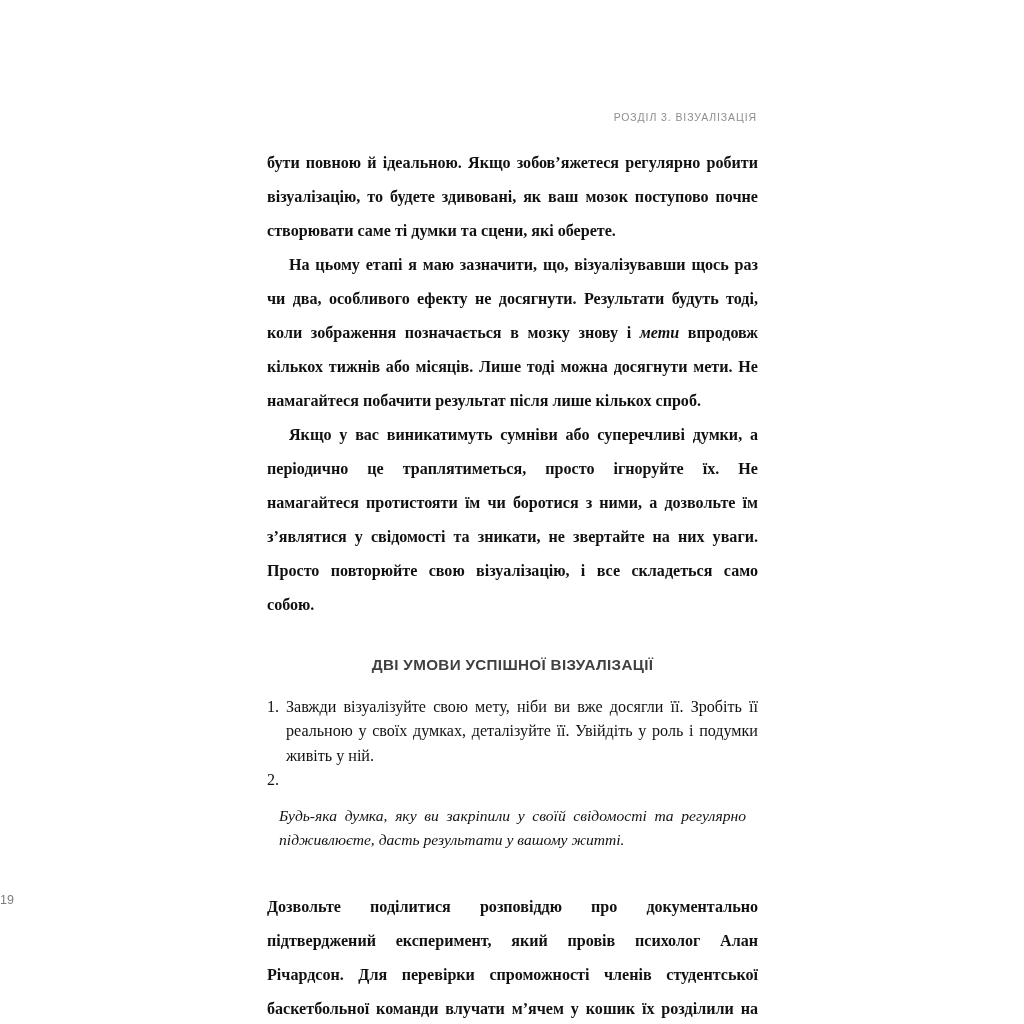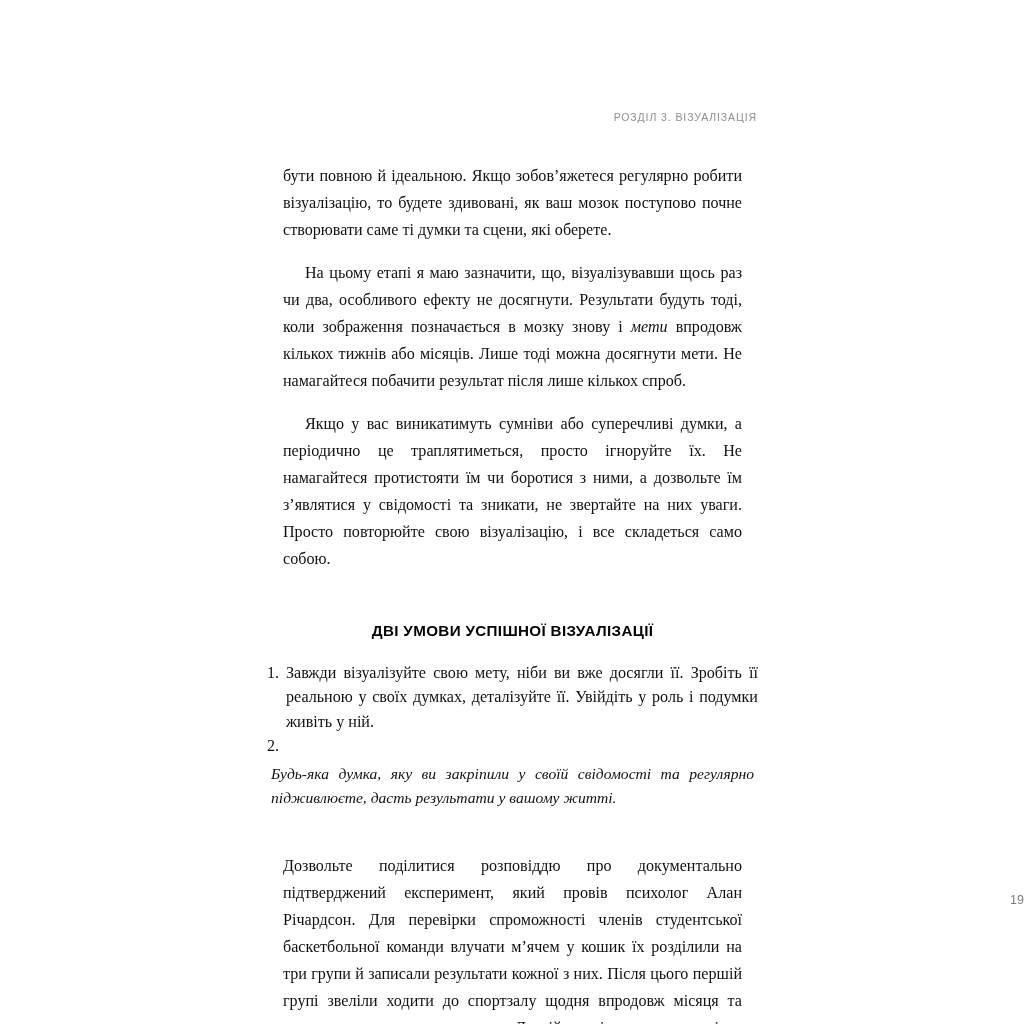--- a/index.html
+++ b/index.html
@@ -40,45 +40,46 @@
 
   
   .content {
     position: absolute;
     top: 146px;
     left: 267px;
     width: 491px;
   }
 
   p.body-par {
-    margin: 16px;
+    margin: 0;
     text-align: justify;
     text-justify: inter-word;
     font-size: 16.1px;
-    line-height: 27px;
+    line-height: 34px;
     hyphens: manual;
+    font-weight: bold;
     -webkit-hyphens: manual;
   }
   p.body-par.indent {
     text-indent: 22px;
   }
 
   em, .italic {
     font-style: italic;
   }
 
   
   .section-heading {
     margin: 0;
     text-align: center;
     font-family: "Liberation Sans", "DejaVu Sans", sans-serif;
     font-weight: bold;
     font-size: 15.2px;
     letter-spacing: 0.35px;
-    color: #000000;
+    color: #404040;
     padding-top: 34px;
     padding-bottom: 22px;
   }
 
   
   ol.conditions {
     margin: 0;
     padding: 0;
     list-style: none;
   }
@@ -91,40 +92,40 @@
   }
   ol.conditions li .marker {
     position: absolute;
     left: 0;
     top: 0;
     font-size: 16.1px;
   }
 
   
   .pull-quote {
-    margin: 4px;
+    margin: 12px;
     padding-top: 24px;
     font-style: italic;
     text-align: justify;
     font-size: 15.6px;
     line-height: 24.3px;
   }
 
   
   .closing {
     padding-top: 26px;
   }
 
   
   .folio {
     position: absolute;
     top: 893px;
     left: 0;
     width: 1024px;
-    text-align: right;
+    text-align: left;
     font-family: "Liberation Sans", "DejaVu Sans", sans-serif;
     font-size: 12.5px;
     color: #7c7c7c;
   }
 </style>
 </head>
 <body>
 
 <div class="page">
 

